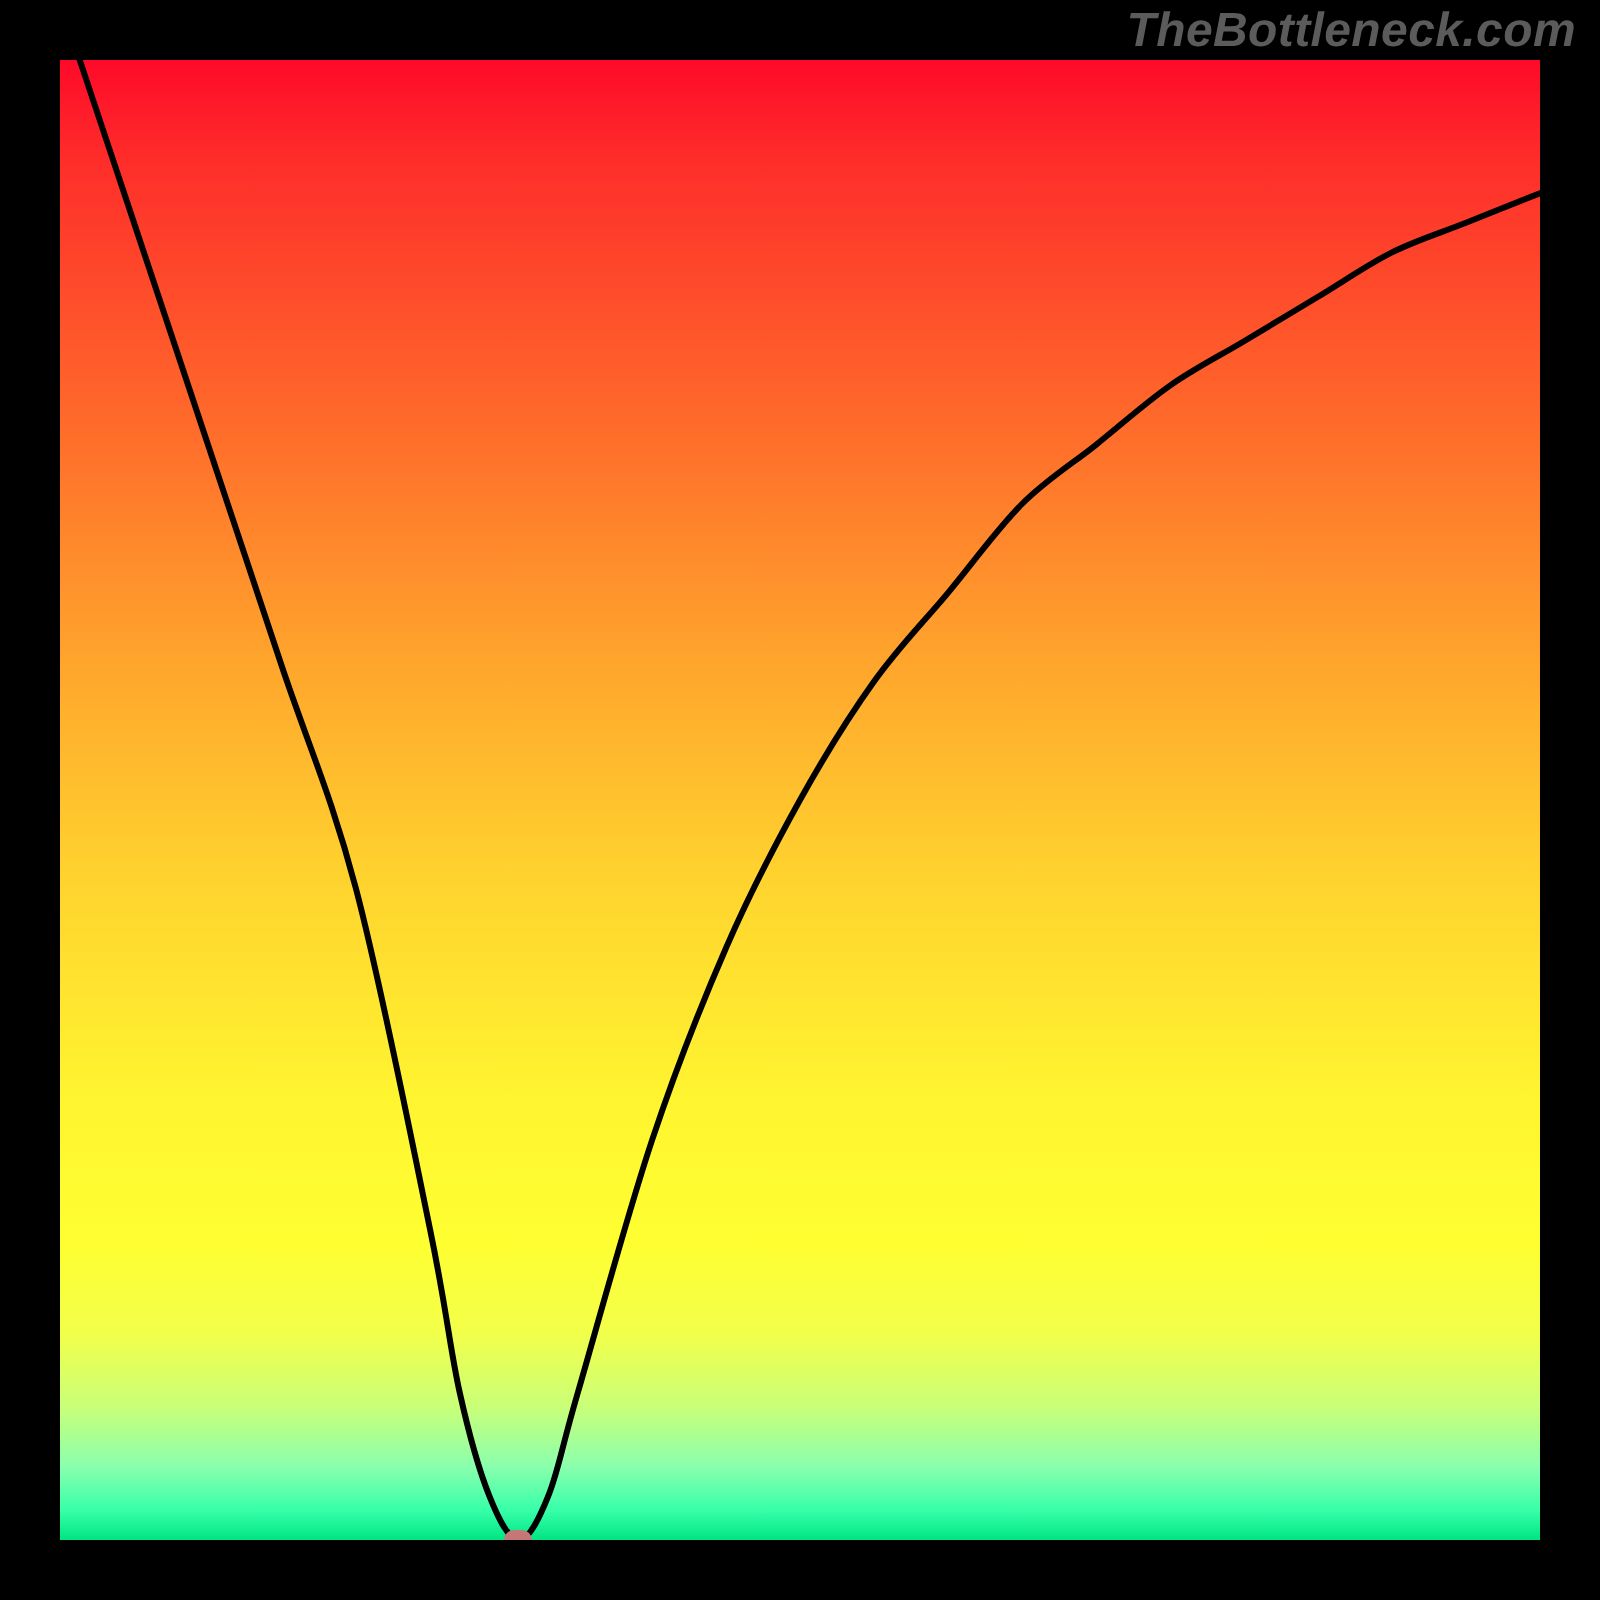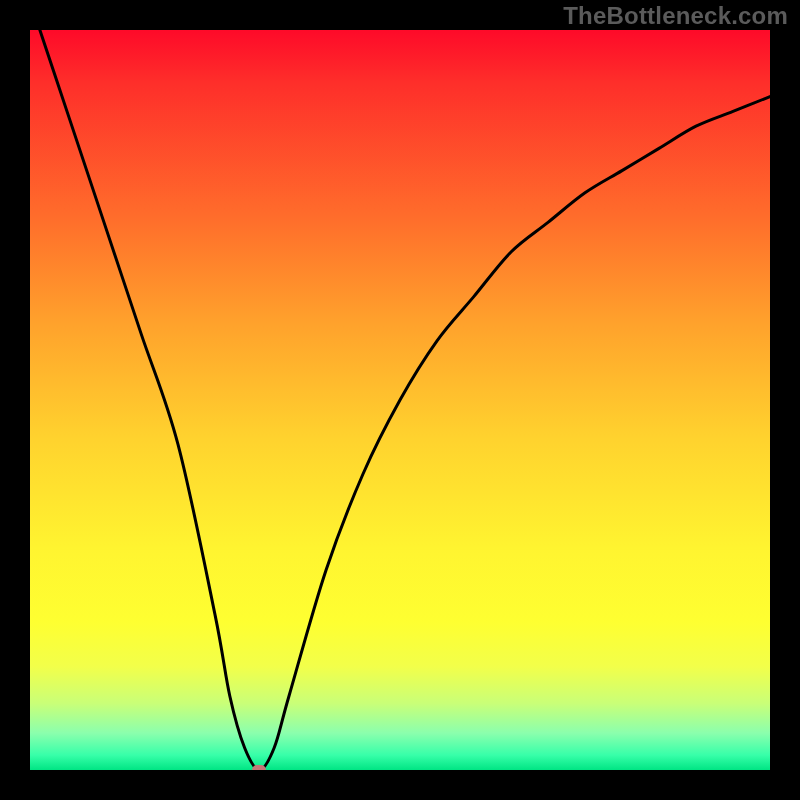--- a/index.html
+++ b/index.html
@@ -19,20 +19,21 @@
   }
   .watermark {
     position: absolute;
     top: 2px;
     right: 12px;
     color: #5b5b5b;
     font-size: 24px;
     font-weight: 600;
     letter-spacing: 0.2px;
     pointer-events: none;
+    font-style: italic;
   }
   .plot-area {
     position: absolute;
     left: 30px;
     top: 30px;
     width: 740px;
     height: 740px;
     overflow: hidden;
   }
   .gradient {

